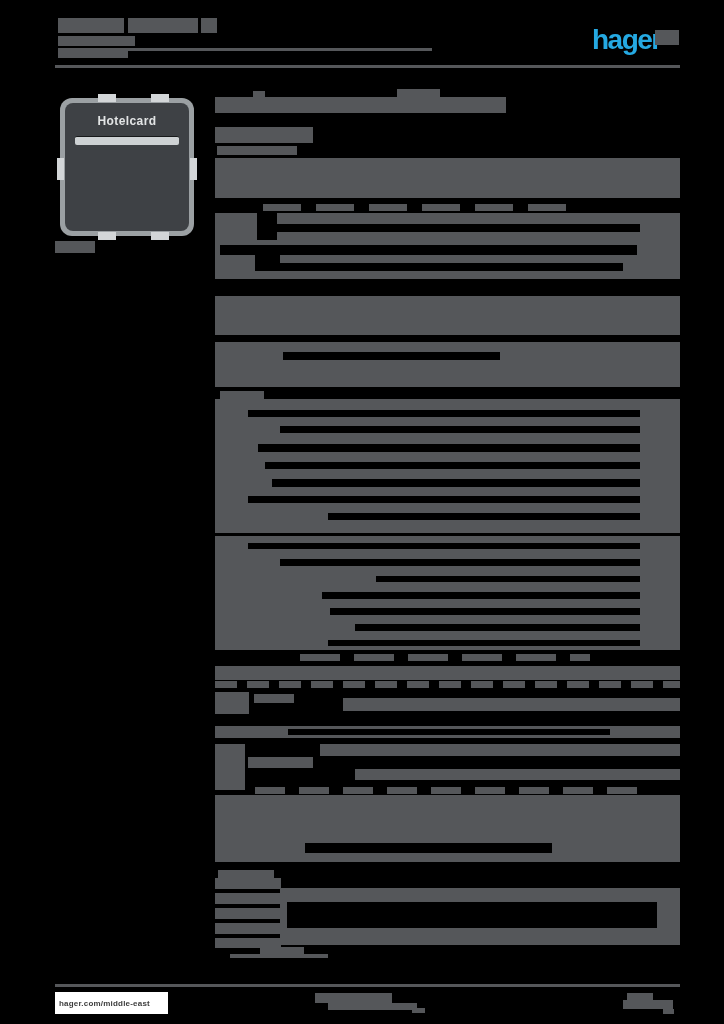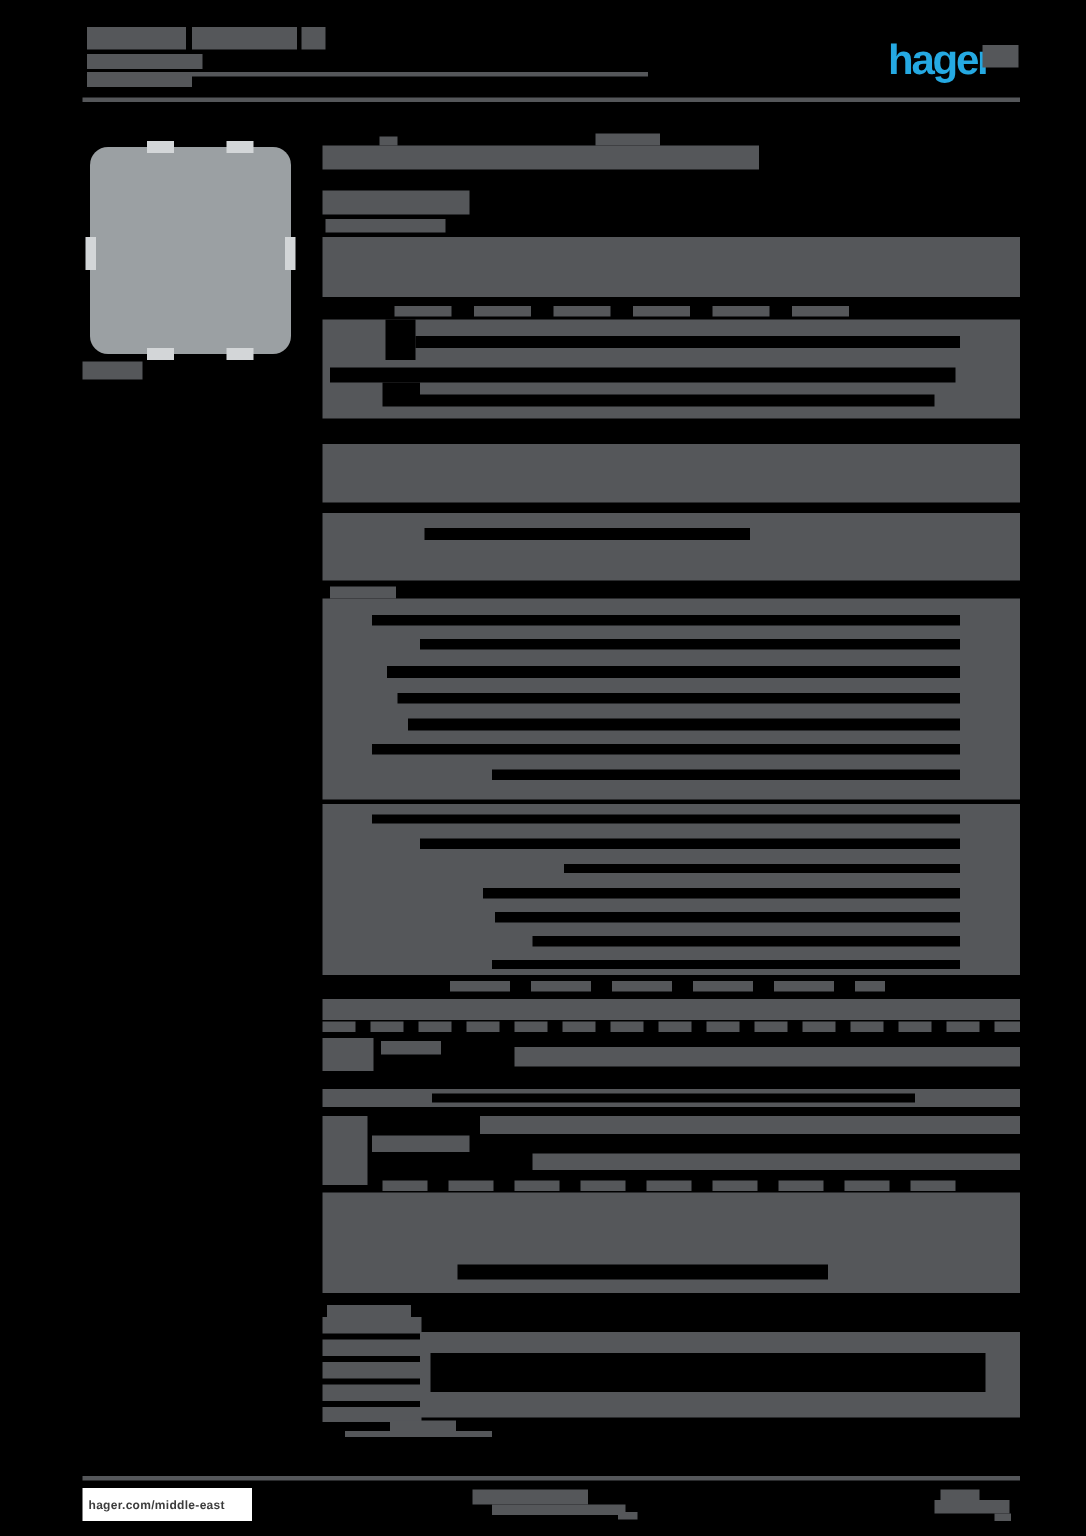--- a/index.html
+++ b/index.html
@@ -49,20 +49,24 @@
   <div id="logo">hager</div>
 
   <div id="device">
     <div class="frame"></div>
     <div class="claw t1"></div>
     <div class="claw t2"></div>
     <div class="claw b1"></div>
     <div class="claw b2"></div>
     <div class="claw l1"></div>
     <div class="claw r1"></div>
+    <div class="face">
+      <div class="label">Hotelcard</div>
+      <div class="slot"></div>
+    </div>
   </div>
 
   <div id="redactions">
       <div class="bar" style="left: 58px; top: 18px; width: 66px; height: 15px;"></div>
       <div class="bar" style="left: 128px; top: 18px; width: 70px; height: 15px;"></div>
       <div class="bar" style="left: 201px; top: 18px; width: 16px; height: 15px;"></div>
       <div class="bar" style="left: 58px; top: 36px; width: 77px; height: 10px;"></div>
       <div class="bar" style="left: 58px; top: 48px; width: 70px; height: 10px;"></div>
       <div class="bar" style="left: 127px; top: 48px; width: 305px; height: 3px;"></div>
       <div class="bar" style="left: 655px; top: 30px; width: 24px; height: 15px;"></div>

